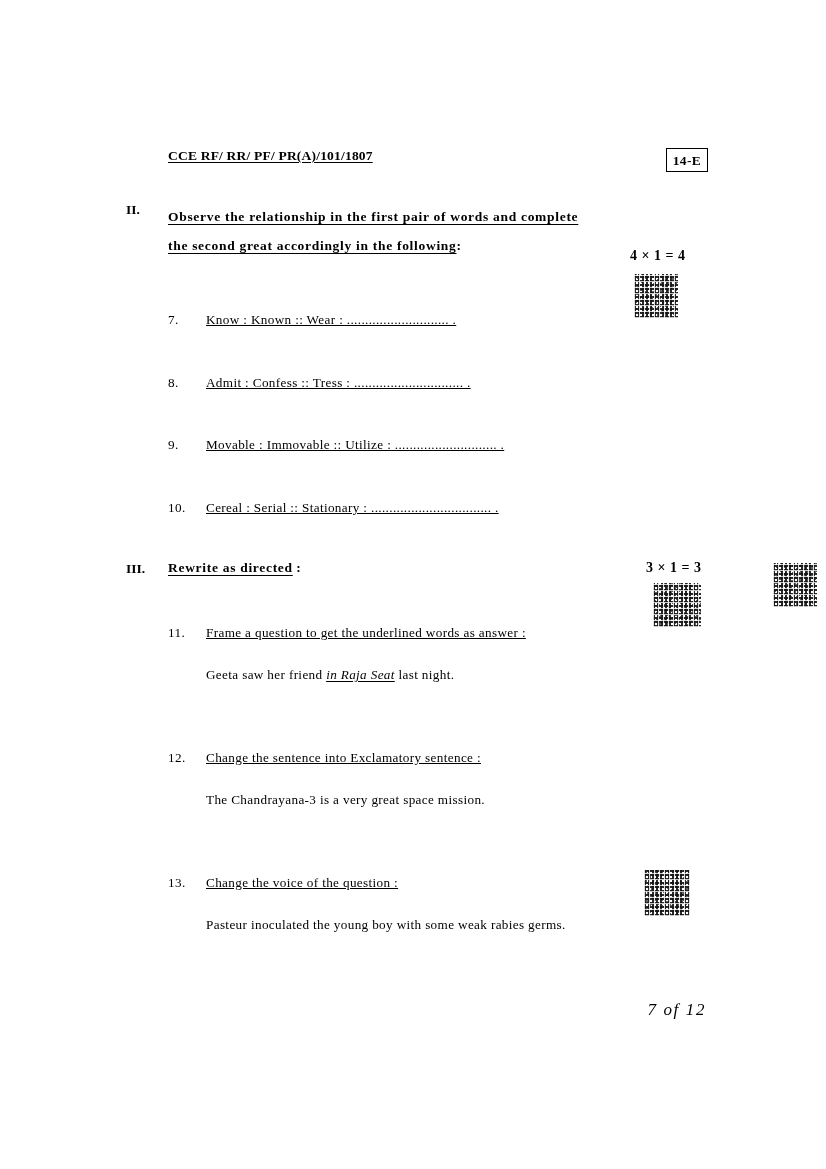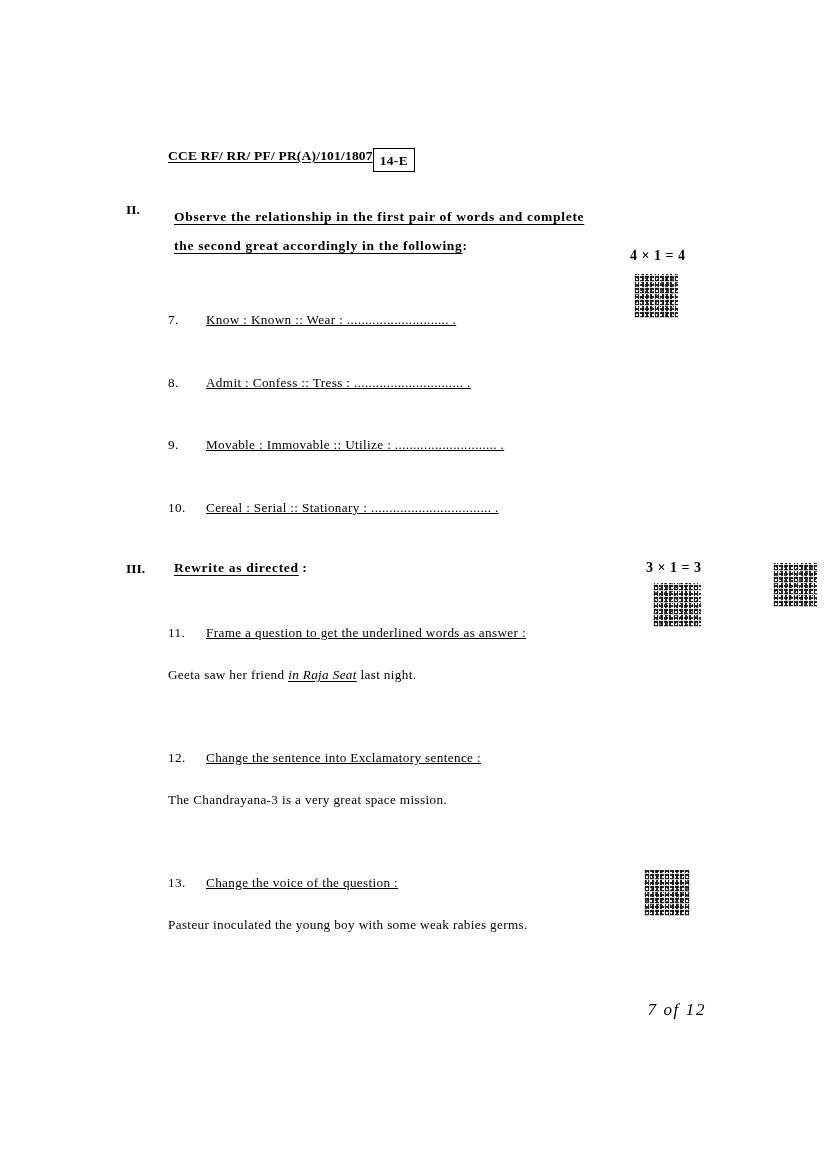--- a/index.html
+++ b/index.html
@@ -21,21 +21,21 @@
   }
 
   
   .header-row {
     position: absolute;
     left: 168px;
     top: 148px;
     width: 540px;
     display: flex;
     align-items: flex-start;
-    justify-content: flex-start;
+    justify-content: space-between;
   }
   .paper-code {
     font-family: "Liberation Serif", serif;
     font-size: 13.5px;
     font-weight: bold;
     letter-spacing: 0.2px;
     text-decoration: underline;
     text-underline-offset: 2px;
     white-space: nowrap;
   }
@@ -56,21 +56,21 @@
   }
   .sec-num {
     position: absolute;
     left: 0;
     top: 0;
     font-size: 13.5px;
     font-weight: bold;
   }
   .sec-title {
     position: absolute;
-    left: 48px;
+    left: 42px;
     top: 0;
     width: 560px;
     font-size: 13.5px;
     font-weight: bold;
     line-height: 2.15;
   }
   .sec-title .u {
     text-decoration: underline;
     text-underline-offset: 3px;
     letter-spacing: 0.7px;
@@ -98,20 +98,21 @@
     width: 32px;
     text-align: left;
   }
   .q .txt {
     display: block;
     margin-left: 38px;
     text-decoration: underline;
   }
   .q .sub {
     display: block;
+    margin-left: 38px;
     margin-top: 26px;
   }
   .ital-u {
     font-style: italic;
     text-decoration: underline;
     text-underline-offset: 2px;
   }
 
   
   .qr {

